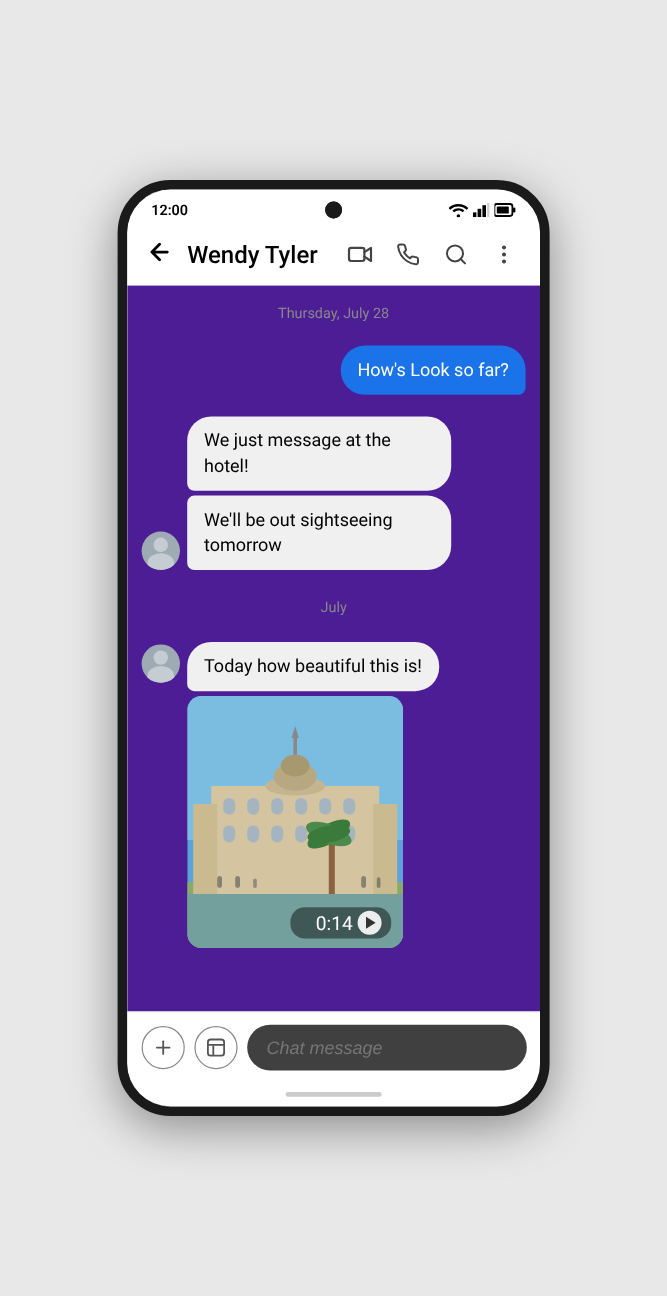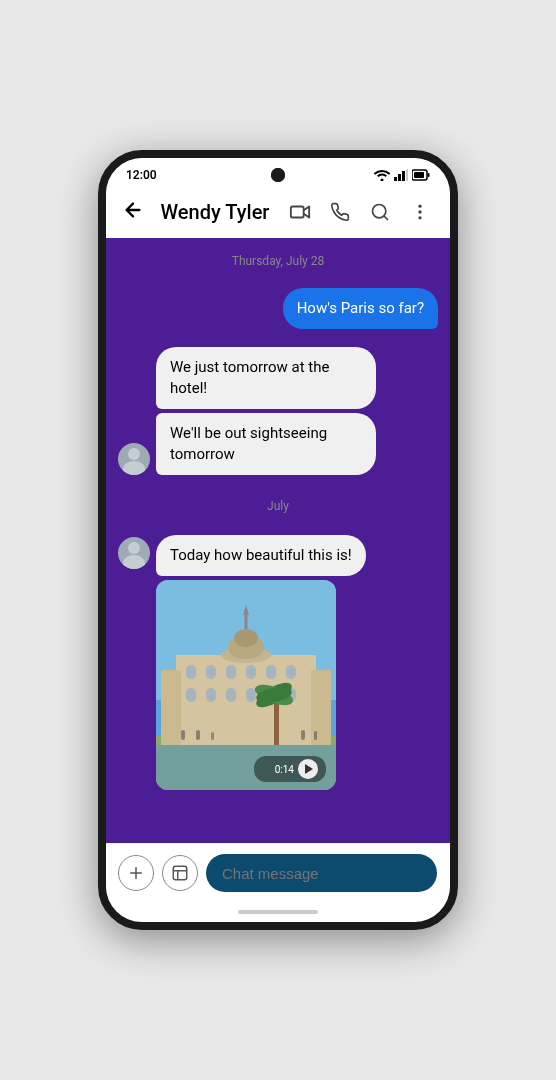--- a/index.html
+++ b/index.html
@@ -60,21 +60,20 @@
       border-radius: 50%;
       z-index: 10;
     }
     
     .top-nav {
       display: flex;
       align-items: center;
       padding: 8px 12px;
       background: #fff;
       gap: 8px;
-      text-align: center;
     }
     .nav-back {
       cursor: pointer;
       padding: 4px;
       color: #000;
       font-size: 20px;
     }
     .nav-name {
       flex: 1;
       font-size: 20px;
@@ -233,25 +232,26 @@
       justify-content: center;
       cursor: pointer;
       color: #555;
       flex-shrink: 0;
     }
     .chat-input {
       flex: 1;
       height: 38px;
       border-radius: 24px;
       border: none;
-      background: #0c4a6e;
+      background: #404040;
       padding: 0 16px;
       font-size: 15px;
       color: #999;
       outline: none;
+      font-style: italic;
     }
     .emoji-btn, .mic-btn {
       width: 34px;
       height: 34px;
       display: flex;
       align-items: center;
       justify-content: center;
       cursor: pointer;
       color: #555;
       font-size: 22px;
@@ -382,27 +382,27 @@
             </svg>
           </div>
         </div>
       </div>
 
       <div class="chat-area">
 
         <div class="date-separator">Thursday, July 28</div>
 
         <div class="msg-row sent">
-          <div class="bubble sent">How's Paris so far?</div>
+          <div class="bubble sent">How's Look so far?</div>
         </div>
 
         <div class="msg-row" style="align-items:flex-end; margin-top:6px;">
           <div class="avatar-silhouette"></div>
           <div class="msg-group-received">
-            <div class="bubble received">We just tomorrow at the hotel!</div>
+            <div class="bubble received">We just message at the hotel!</div>
             <div class="bubble received">We'll be out sightseeing tomorrow</div>
           </div>
         </div>
 
         <div class="date-separator" style="margin-top:12px;">July</div>
 
         <div class="msg-row" style="align-items:flex-start; margin-top:2px;">
           <div class="avatar-silhouette" style="margin-top:2px;"></div>
           <div style="display:flex; flex-direction:column; gap:4px; max-width:220px;">
             <div class="bubble received" style="border-bottom-left-radius:6px;">Today how beautiful this is!</div>
@@ -451,21 +451,21 @@
                 <ellipse cx="118" cy="115" rx="18" ry="7" fill="#3a7a3a" transform="rotate(-10 118 115)"></ellipse>
 
                 <rect x="25" y="150" width="4" height="10" rx="2" fill="#555" opacity="0.6"></rect>
                 <rect x="40" y="150" width="4" height="10" rx="2" fill="#555" opacity="0.6"></rect>
                 <rect x="55" y="152" width="3" height="8" rx="1.5" fill="#666" opacity="0.6"></rect>
                 <rect x="145" y="150" width="4" height="10" rx="2" fill="#555" opacity="0.6"></rect>
                 <rect x="158" y="151" width="3" height="9" rx="1.5" fill="#555" opacity="0.6"></rect>
               </svg>
               
               <div class="video-overlay">
-                <span style="font-size:10px;color:#fff;padding-left:13px;">0:14</span>
+                <span style="font-size:16px;color:#fff;padding-left:13px;">0:14</span>
                 <div class="play-btn">
                   <div class="play-triangle"></div>
                 </div>
               </div>
             </div>
           </div>
         </div>
       </div>
 
       <div class="bottom-bar">

